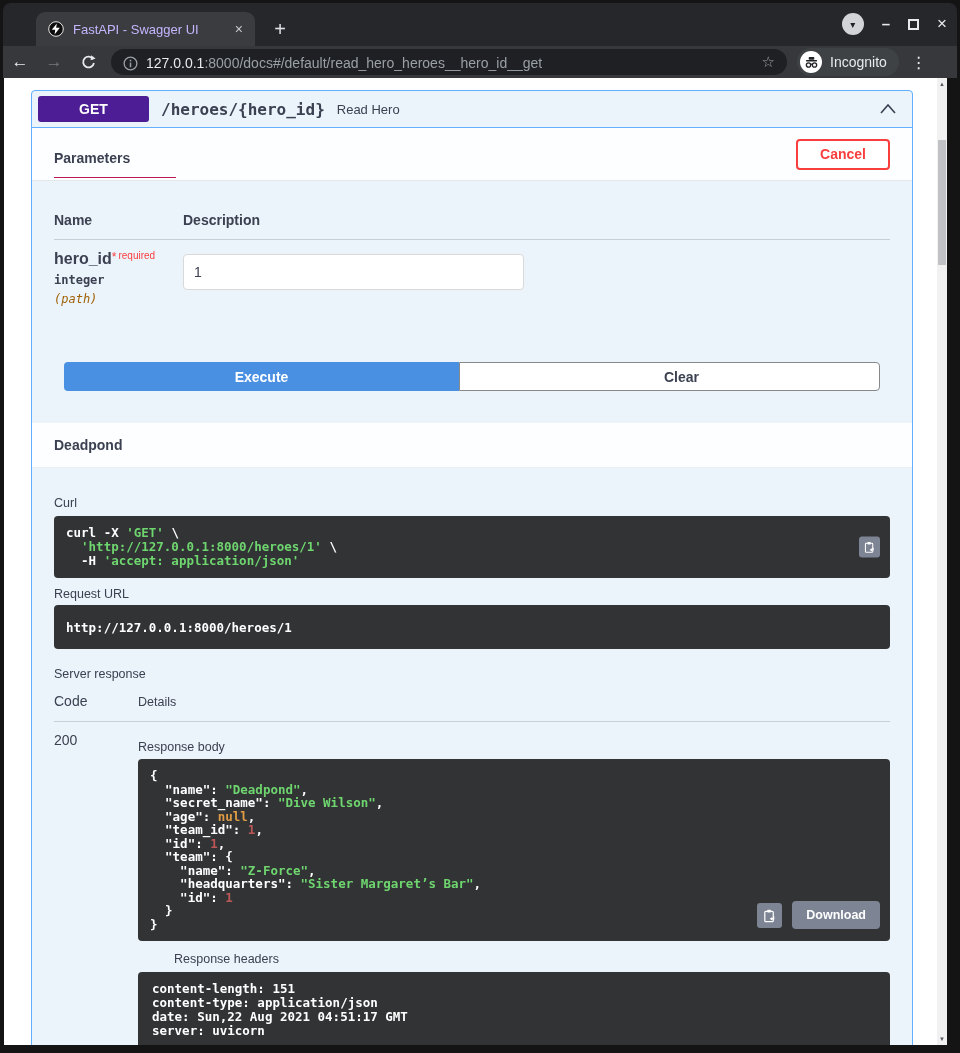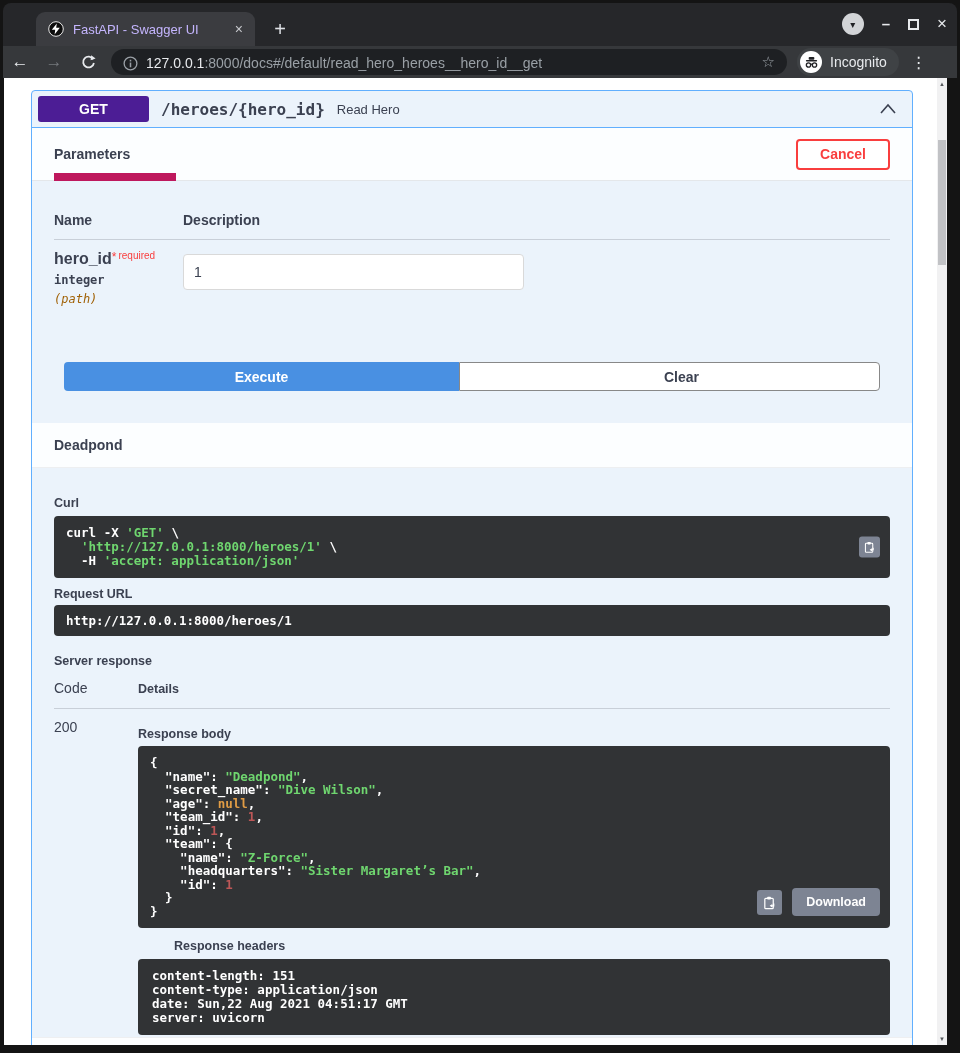--- a/index.html
+++ b/index.html
@@ -42,47 +42,47 @@
   .swagger { color:#3b4151; }
   .opblock { margin:12px 24px 0 27px; border:1px solid #61affe; border-radius:4px; background:#ebf3fb; }
   .summary { display:flex; align-items:center; padding:5px 14px 5px 6px; height:37px; border-bottom:1px solid #61affe; }
   .method-badge { width:111px; height:26px; background:#4c1d95; border-radius:3px; color:#fff; font-weight:bold; font-size:14px; display:flex; align-items:center; justify-content:center; }
   .op-path { font-family:"DejaVu Sans Mono",monospace; font-weight:bold; font-size:16px; margin-left:12px; color:#3b4151; }
   .op-summary { font-size:13px; margin-left:12px; color:#3b4151; }
   .collapse { margin-left:auto; display:flex; align-items:center; }
 
   .sec-header { background:rgba(255,255,255,.85); display:flex; align-items:center; padding:0 22px; }
   .sec-header.params { height:53px; border-bottom:1px solid rgba(59,65,81,.12); }
-  .tab-params { font-size:14px; font-weight:bold; padding:19px 46px 11px 0; border-bottom:8px solid #be185d; }
+  .tab-params { font-size:14px; font-weight:bold; padding:19px 46px 11px 0; border-bottom:1px solid #be185d; }
   .cancel-btn { margin-left:auto; width:94px; height:31px; background:#fff; border:2px solid #f93e3e; border-radius:4px; color:#f93e3e; font-weight:bold; font-size:14px; display:flex; align-items:center; justify-content:center; }
 
   .params-body { padding:31px 22px 32px 22px; }
   .ptable-head { display:flex; font-size:14px; font-weight:bold; padding-bottom:11px; border-bottom:1px solid rgba(59,65,81,.2); }
   .col-name { width:129px; }
   .param-row { display:flex; padding-top:10px; }
   .pname { font-size:16px; font-weight:bold; }
   .preq-star { color:#f93e3e; font-size:12px; vertical-align:top; }
   .preq { color:#f93e3e; font-size:10px; vertical-align:top; margin-left:2px; }
   .ptype { font-family:"DejaVu Sans Mono",monospace; font-weight:bold; font-size:12px; margin-top:5px; }
   .ploc { font-family:"DejaVu Sans Mono",monospace; font-style:italic; font-size:12px; color:#a16207; margin-top:5px; }
   .pinput { width:341px; height:36px; margin-top:4px; border:1px solid #d9d9d9; border-radius:4px; padding:0 10px; font-size:14px; color:#3b4151; font-family:"Liberation Sans",sans-serif; background:#fff; }
   .exec-row { display:flex; margin:56px 10px 0 10px; height:29px; }
   .exec-btn { flex:1; background:#4990e2; border:none; border-radius:4px 0 0 4px; color:#fff; font-weight:bold; font-size:14px; }
   .clear-btn { flex:1; background:#fff; border:1px solid #888; border-radius:0 4px 4px 0; color:#3b4151; font-weight:bold; font-size:14px;padding-left:24px; }
 
   .sec-header.responses { height:45px; font-size:14px; font-weight:bold; border-bottom:1px solid rgba(59,65,81,.08); }
   .resp-body { padding:28px 22px 2px 22px; }
-  .lbl { font-size:12.5px; font-weight:bold; color:#3b4151; }
+  .lbl { font-size:12.5px; font-weight:normal; color:#3b4151; }
   .codeblock { background:#313335; border-radius:4px; padding:10px 12px; font-family:"DejaVu Sans Mono",monospace; font-size:12.5px; font-weight:bold; position:relative; margin-top:6px; }
   .code-line { white-space:pre; line-height:14px; }
   .tk-w { color:#ffffff; }
   .tk-g { color:#6fd66f; }
   .tk-o { color:#e09c45; }
   .tk-r { color:#bd5757; }
-  .req-url-block { margin-top:4px; height:31px; display:flex; align-items:center; }
+  .req-url-block { margin-top:4px; height:44px; display:flex; align-items:center; }
   .copy-btn { position:absolute; right:10px; top:50%; transform:translateY(-50%); width:21px; height:21px; background:#7d8493; border-radius:3px; display:flex; align-items:center; justify-content:center; }
   .mt9 { margin-top:9px; } .mt18 { margin-top:18px; }
   .rtable-head { display:flex; margin-top:12px; padding-bottom:12px; border-bottom:1px solid rgba(59,65,81,.2); align-items:baseline; }
   .col-code { width:84px; }
   .code-h { font-size:14px; font-weight:normal; }
   .resp-row { display:flex; }
   .resp-code { width:84px; padding-top:10px; font-size:14px; }
   .resp-details { flex:1; padding-top:18px; }
   .body-block { line-height:13.5px; }
   .body-block .code-line { line-height:13.5px; }

